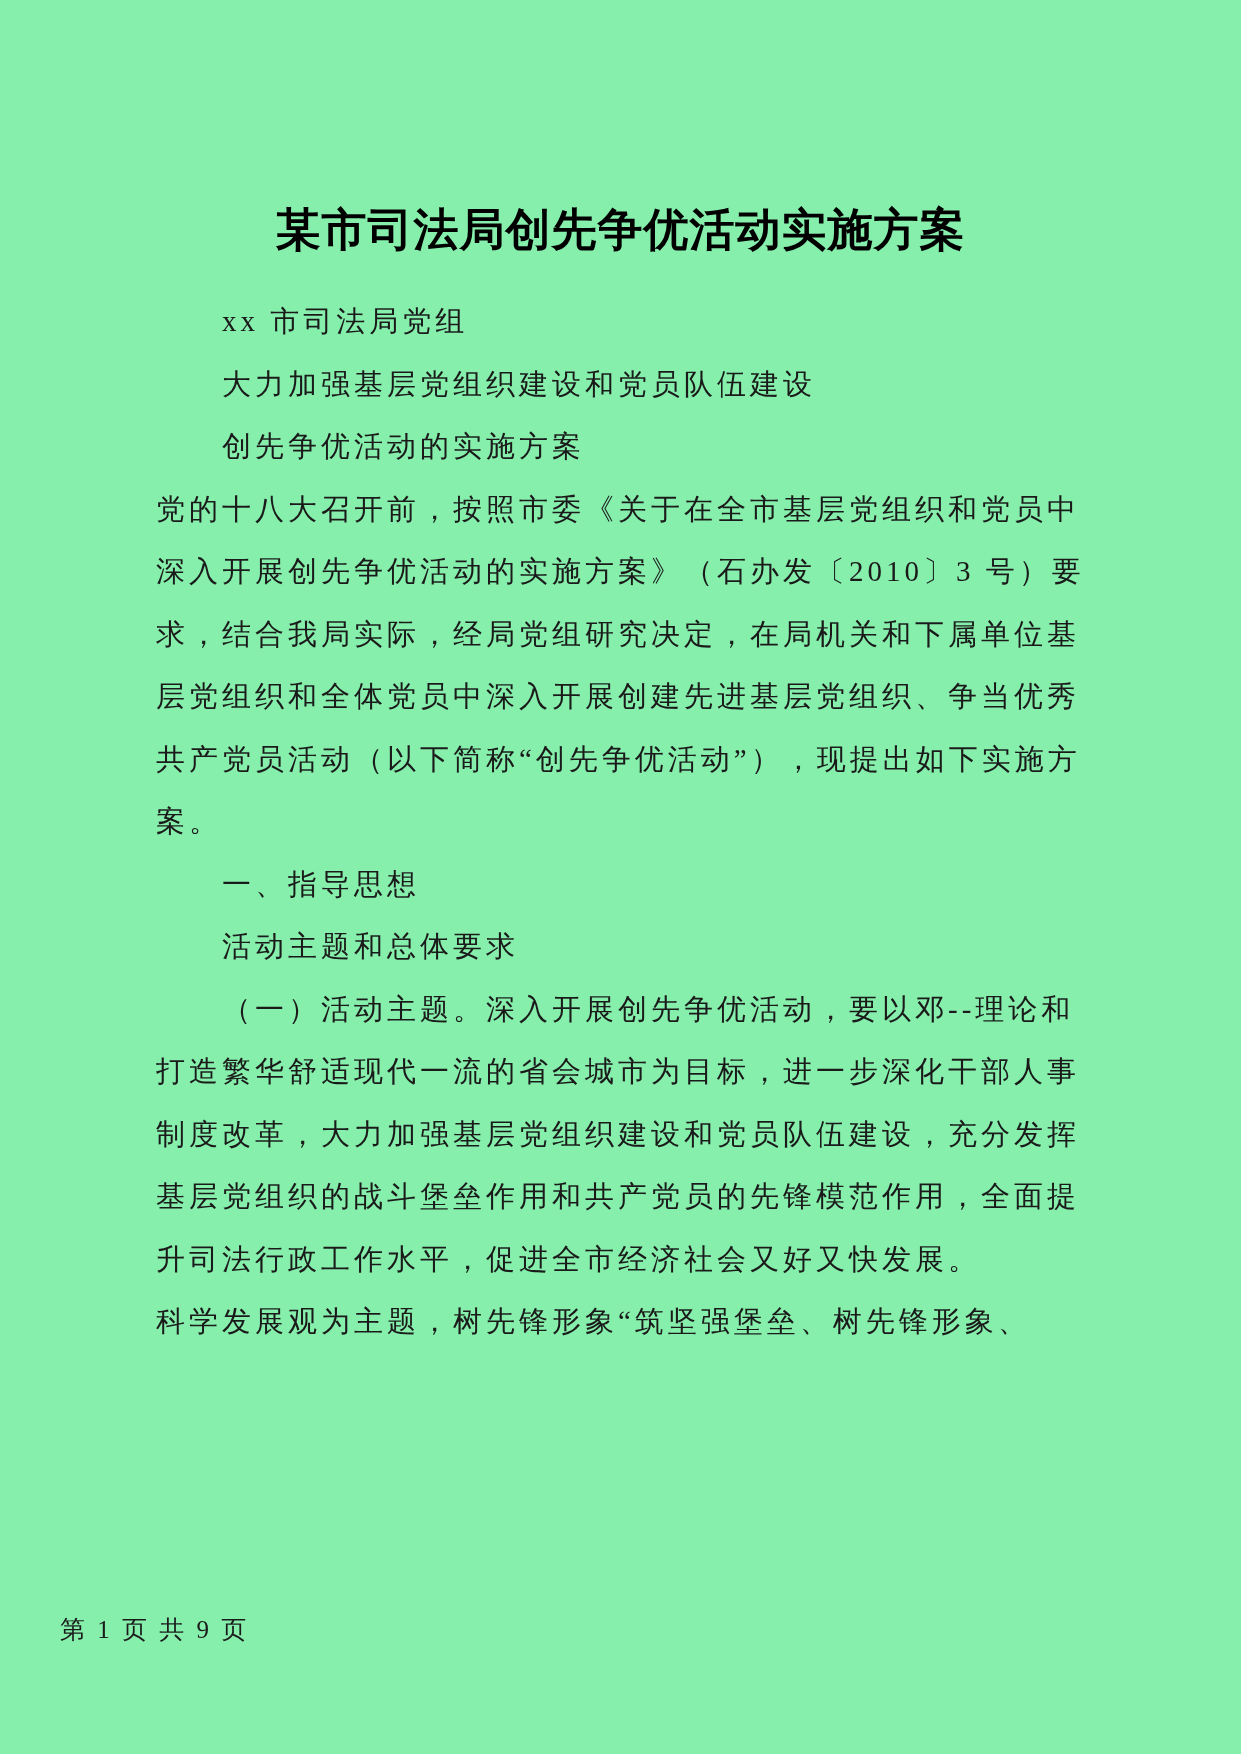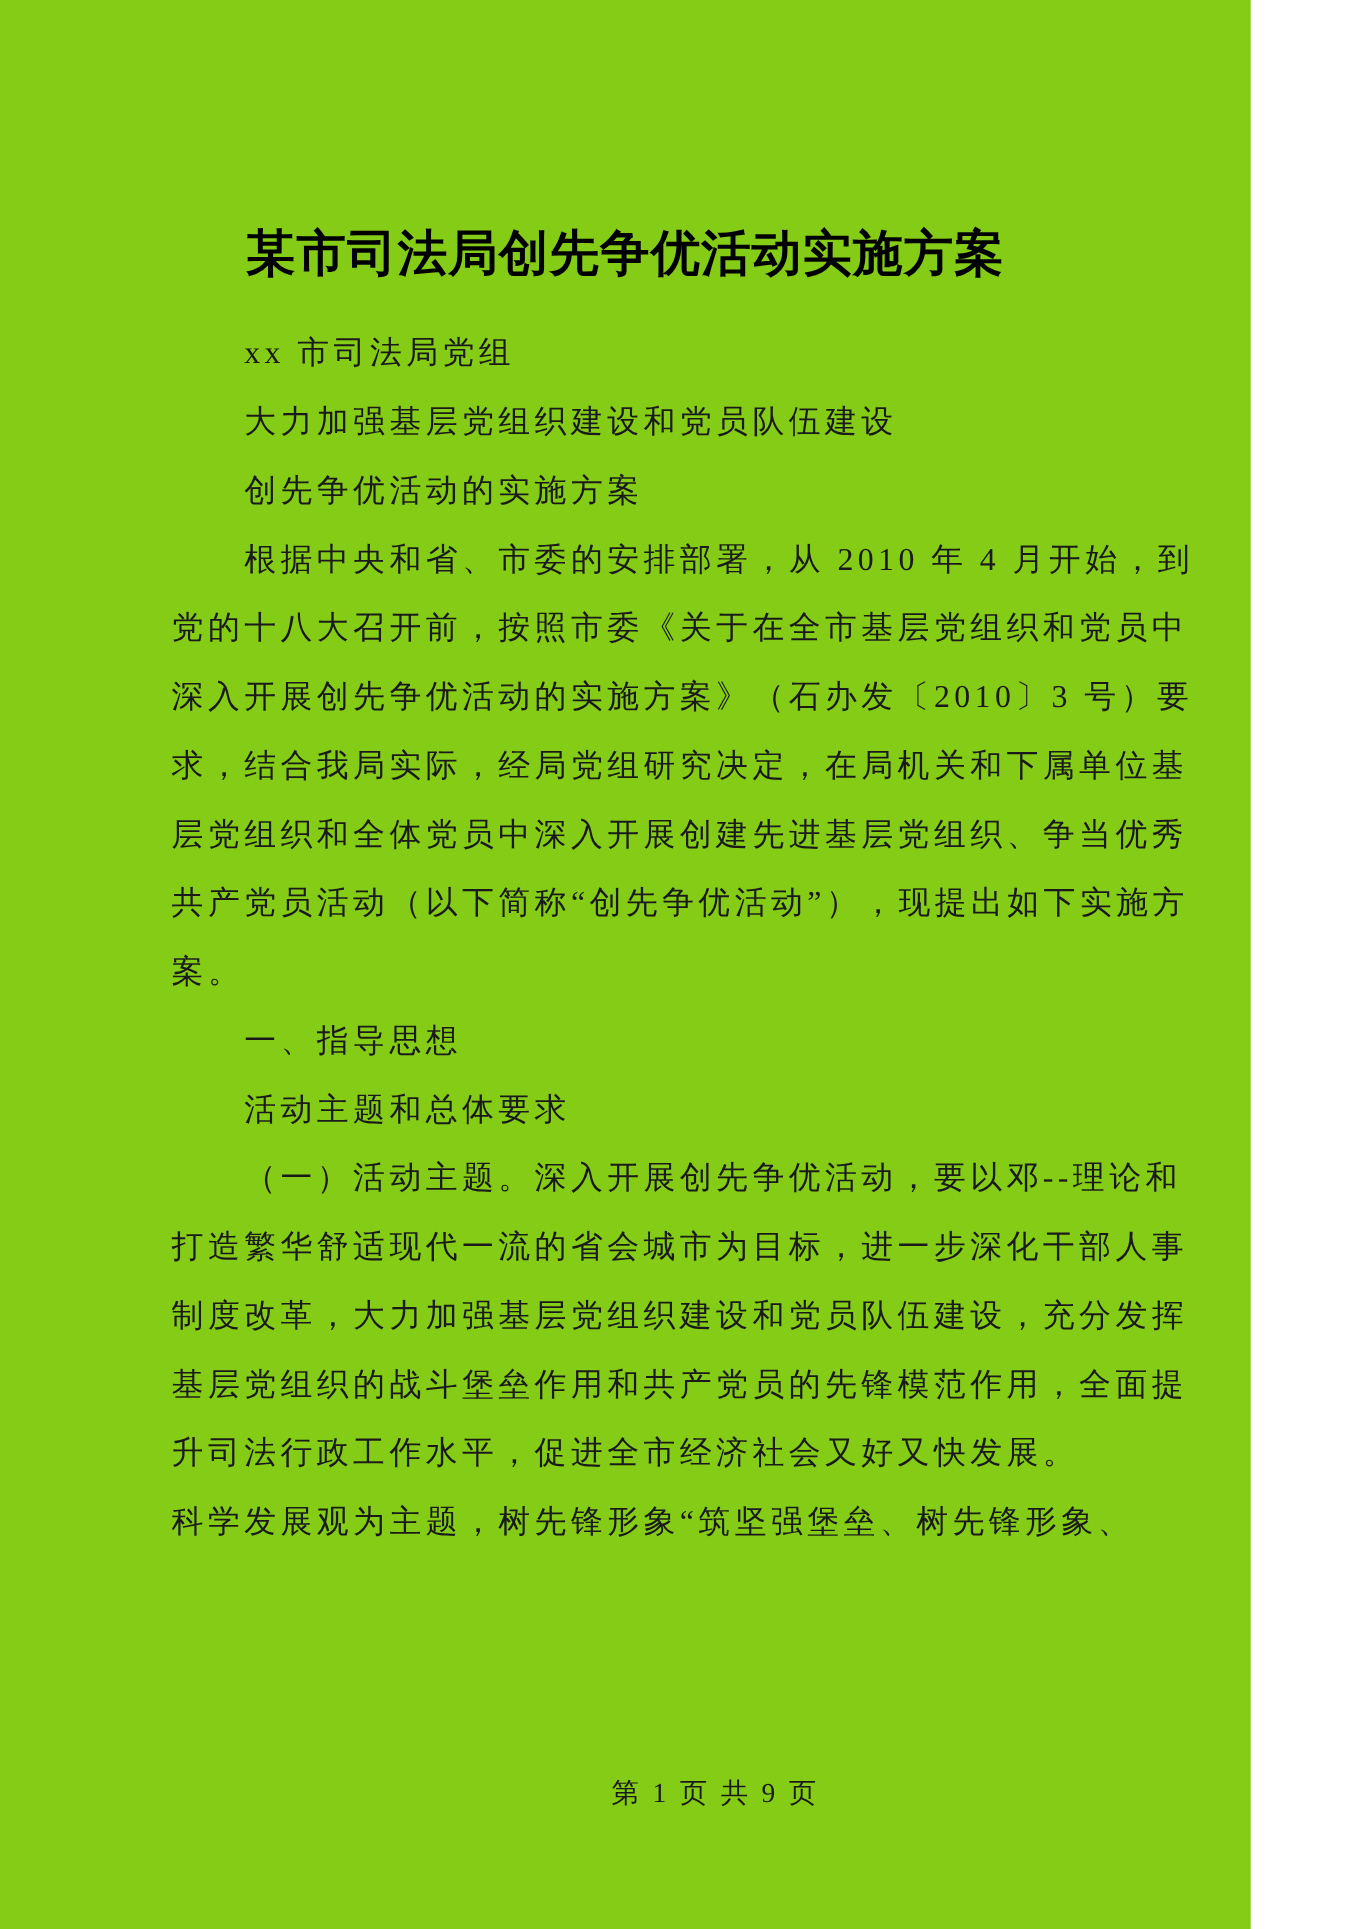--- a/index.html
+++ b/index.html
@@ -2,23 +2,23 @@
 <html><head>
 <meta charset="utf-8">
 <style>
   html, body {
     margin: 0;
     padding: 0;
     background: #ffffff;
   }
   .page {
     position: relative;
-    width: 1137px;
+    width: 1241px;
     height: 1754px;
-    background: #84cc16;
+    background: #86efac;
     overflow: hidden;
     font-family: "Liberation Serif", "DejaVu Serif", serif;
     color: #1a1a1a;
   }
   .doc-title {
     position: absolute;
     top: 200px;
     left: 0;
     width: 100%;
     text-align: center;
@@ -43,40 +43,38 @@
     color: #1a1a1a;
   }
   .line.indent {
     padding-left: 66px;
   }
   .doc-footer {
     position: absolute;
     top: 1613px;
     left: 60px;
     width: 1181px;
-    text-align: center;
     font-size: 25px;
     letter-spacing: 3px;
     color: #1a1a1a;
     white-space: nowrap;
   }
 </style>
 </head>
 <body>
 
 <div class="page">
 
   <div class="doc-title">某市司法局创先争优活动实施方案</div>
 
   <div class="doc-body">
 
   <div class="line indent">xx 市司法局党组</div>
       <div class="line indent">大力加强基层党组织建设和党员队伍建设</div>
       <div class="line indent">创先争优活动的实施方案</div>
-      <div class="line indent">根据中央和省、市委的安排部署，从 2010 年 4 月开始，到</div>
       <div class="line">党的十八大召开前，按照市委《关于在全市基层党组织和党员中</div>
       <div class="line">深入开展创先争优活动的实施方案》（石办发〔2010〕3 号）要</div>
       <div class="line">求，结合我局实际，经局党组研究决定，在局机关和下属单位基</div>
       <div class="line">层党组织和全体党员中深入开展创建先进基层党组织、争当优秀</div>
       <div class="line">共产党员活动（以下简称“创先争优活动”），现提出如下实施方</div>
       <div class="line">案。</div>
       <div class="line indent">一、指导思想</div>
       <div class="line indent">活动主题和总体要求</div>
       <div class="line indent">（一）活动主题。深入开展创先争优活动，要以邓--理论和</div>
       <div class="line">打造繁华舒适现代一流的省会城市为目标，进一步深化干部人事</div>

